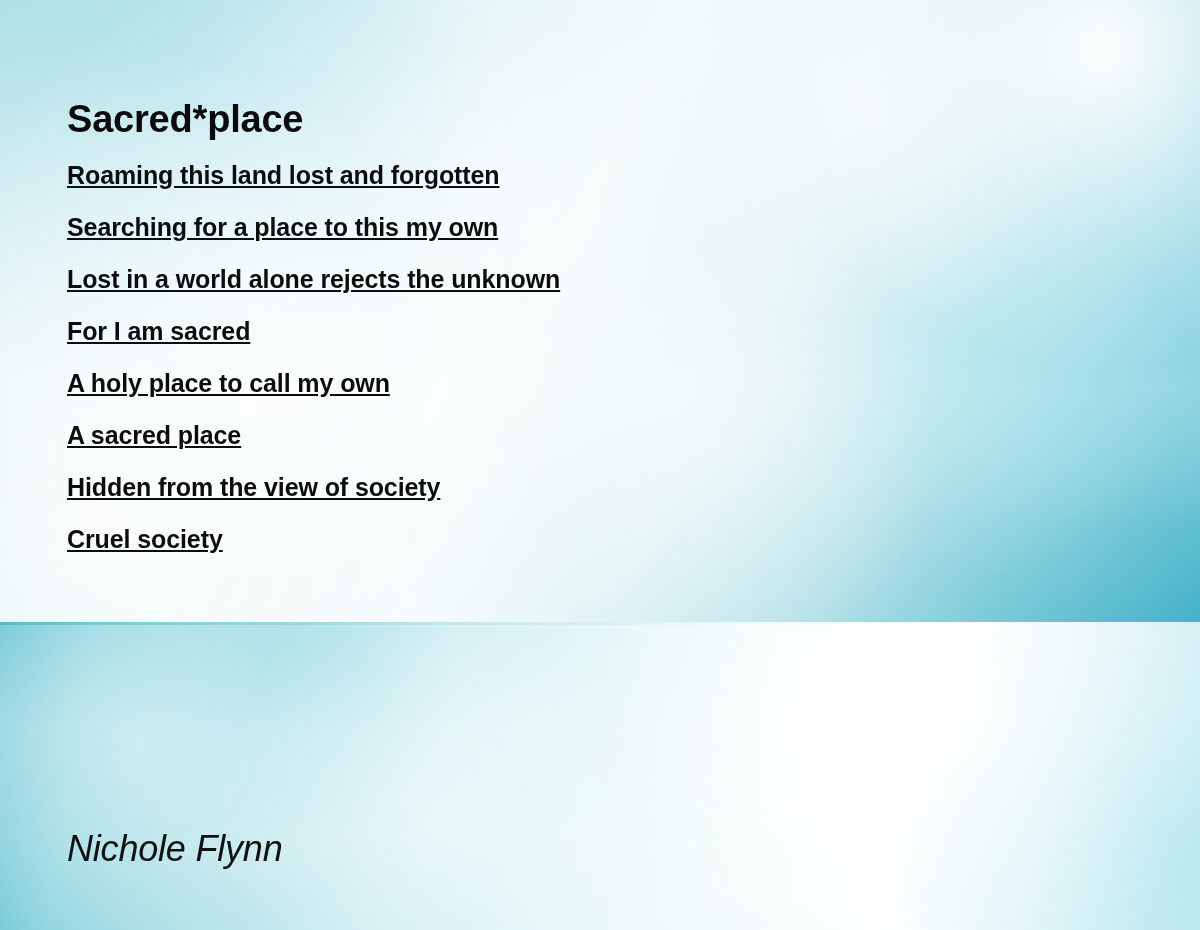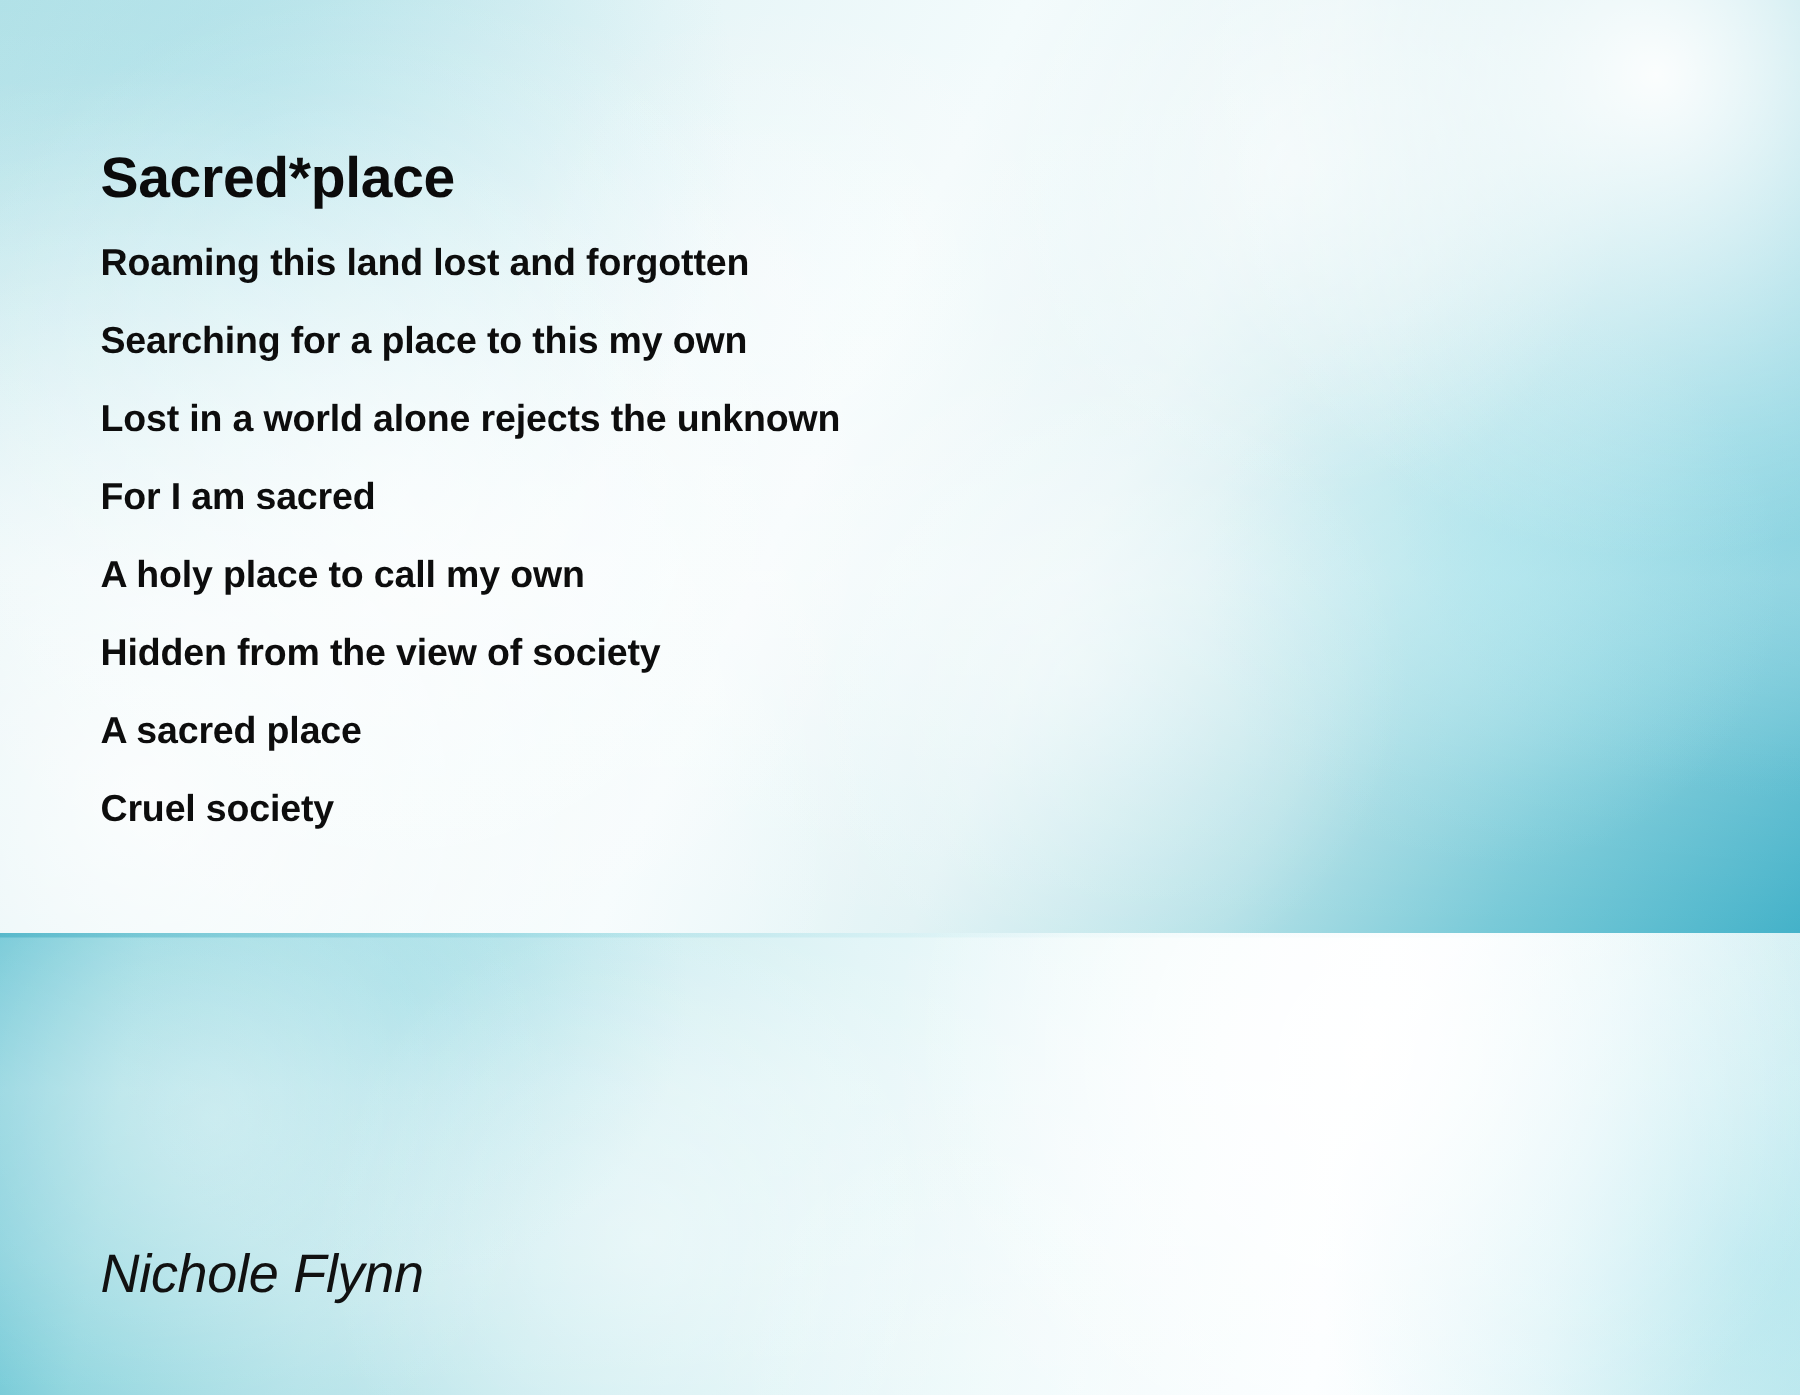--- a/index.html
+++ b/index.html
@@ -141,20 +141,21 @@
     color: #0d0d0d;
     letter-spacing: -0.1px;
   }
   .stanza-one { top: 160px; }
   .stanza-two { top: 680px; }
 
   .poem-line {
     height: 52px;
     line-height: 30px;
     white-space: nowrap;
+    text-decoration: underline;
   }
 
   .poem-author {
     position: absolute;
     left: 67px;
     top: 828px;
     font-size: 36px;
     font-style: italic;
     font-weight: normal;
     color: #111111;
@@ -183,22 +184,22 @@
   <div class="content">
 
     <div class="poem-title">Sacred*place</div>
 
     <div class="stanza stanza-one">
       <div class="poem-line">Roaming this land lost and forgotten</div>
       <div class="poem-line">Searching for a place to this my own</div>
       <div class="poem-line">Lost in a world alone rejects the unknown</div>
       <div class="poem-line">For I am sacred</div>
       <div class="poem-line">A holy place to call my own</div>
+      <div class="poem-line">A sacred place</div>
       <div class="poem-line">Hidden from the view of society</div>
-      <div class="poem-line">A sacred place</div>
       <div class="poem-line">Cruel society</div>
     </div>
 
 
     <div class="poem-author">Nichole Flynn</div>
 
   </div>
 </div>
 
 </body></html>

